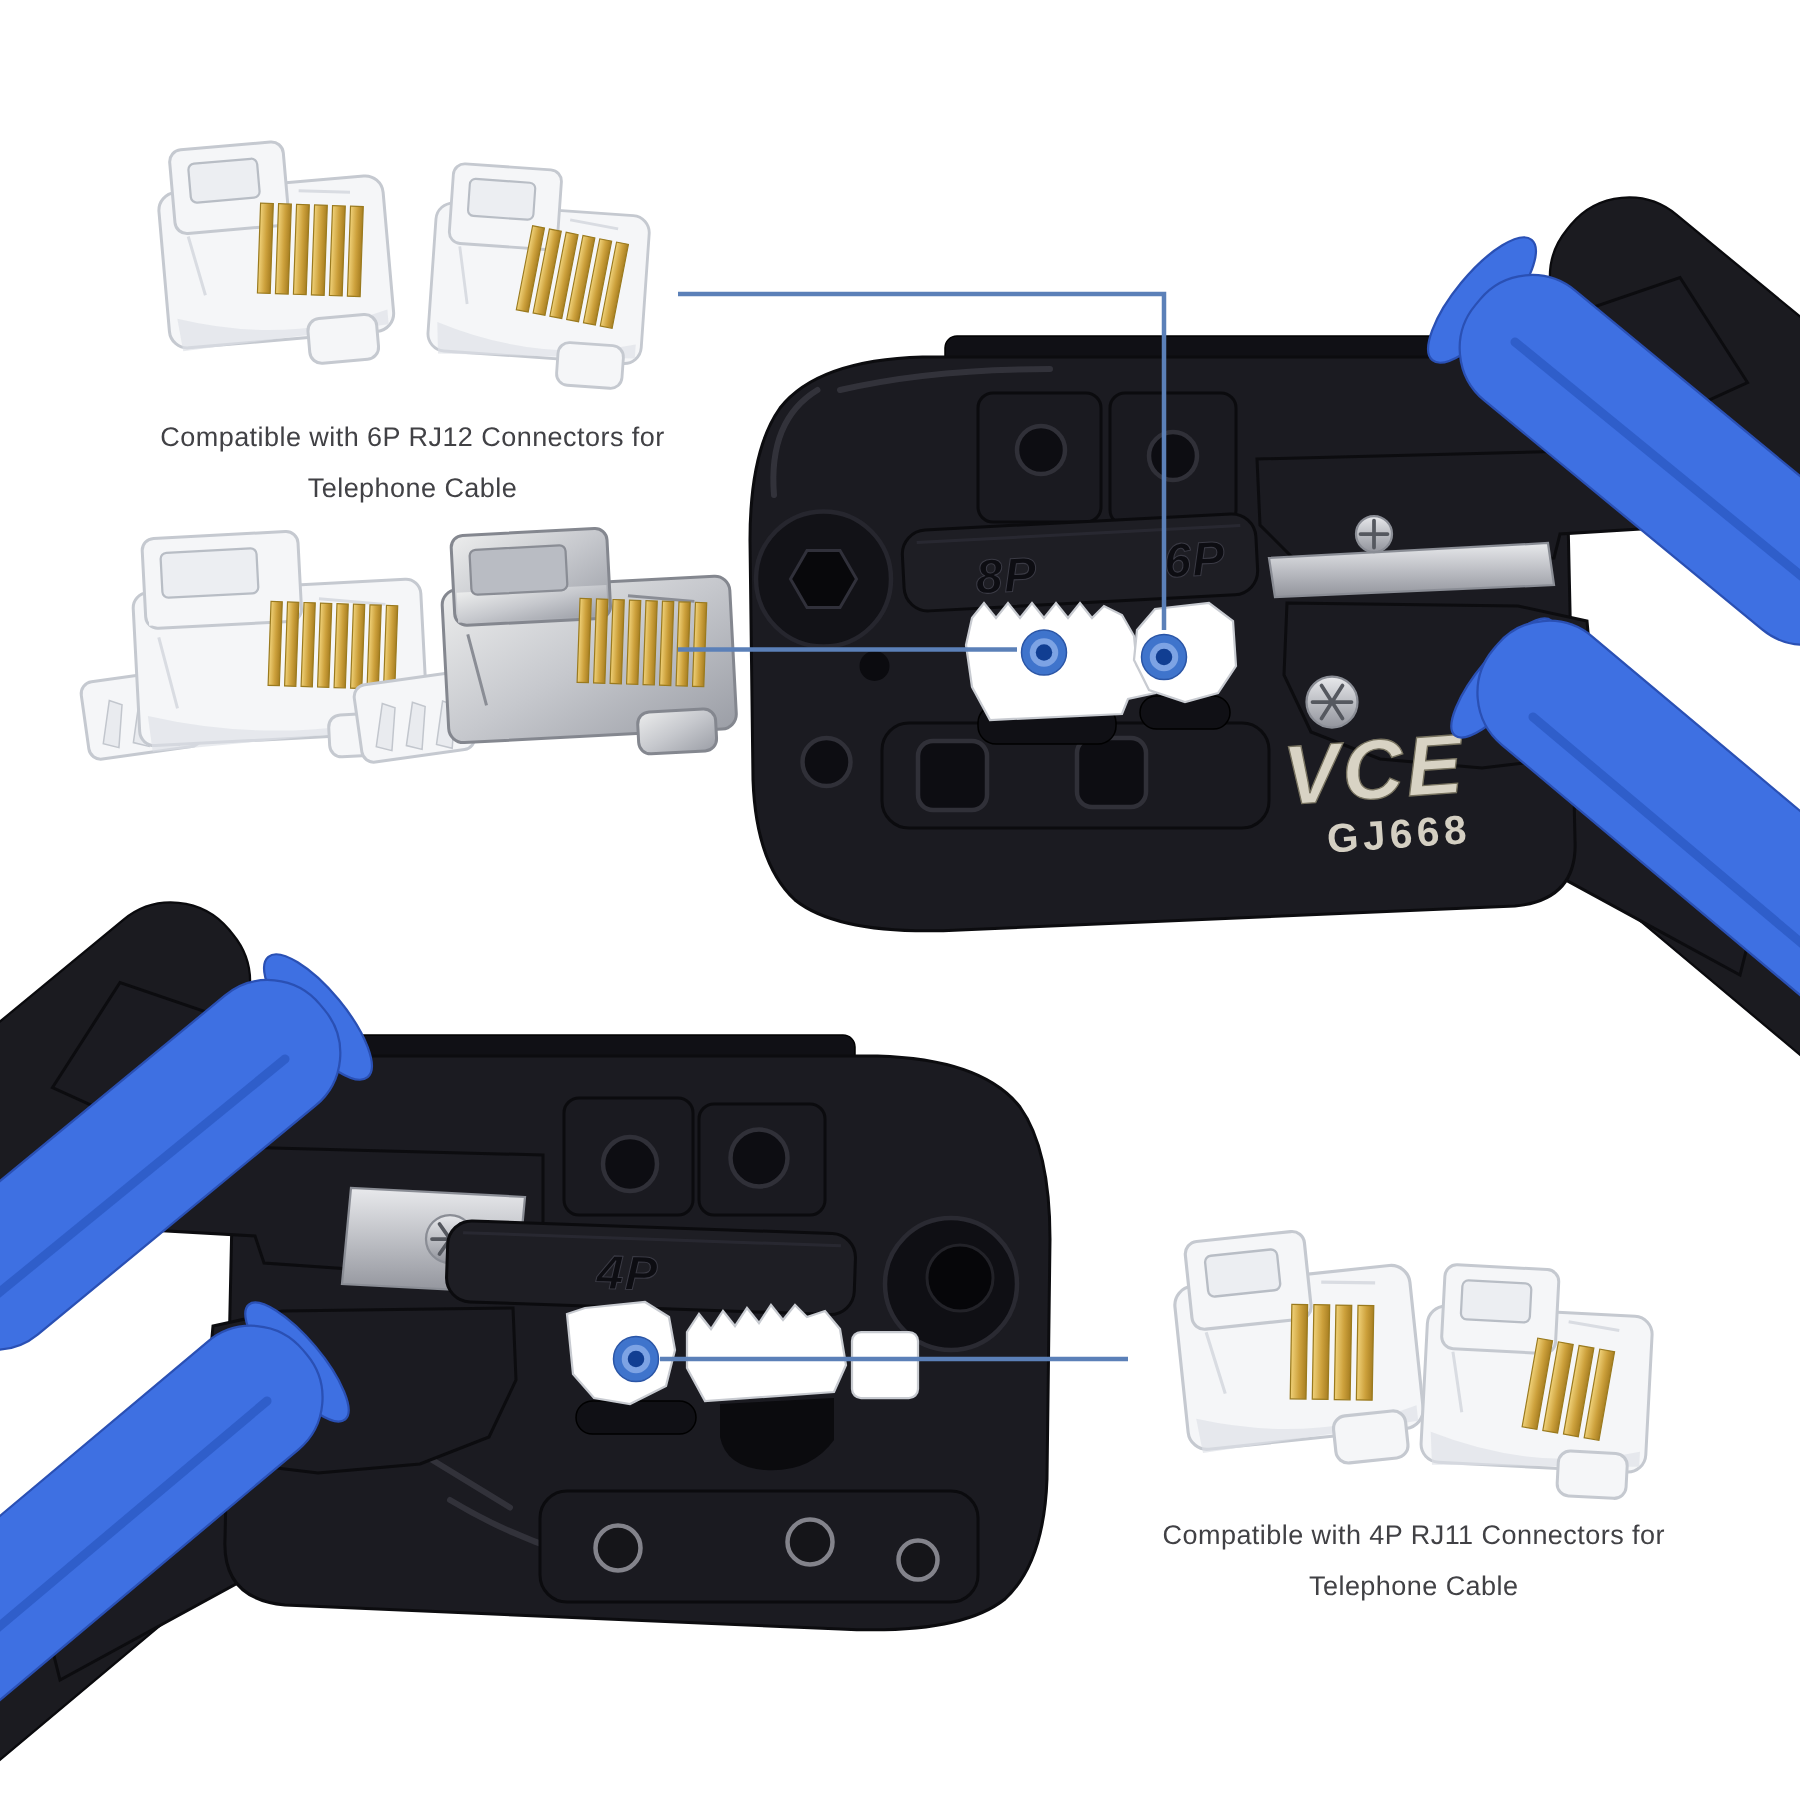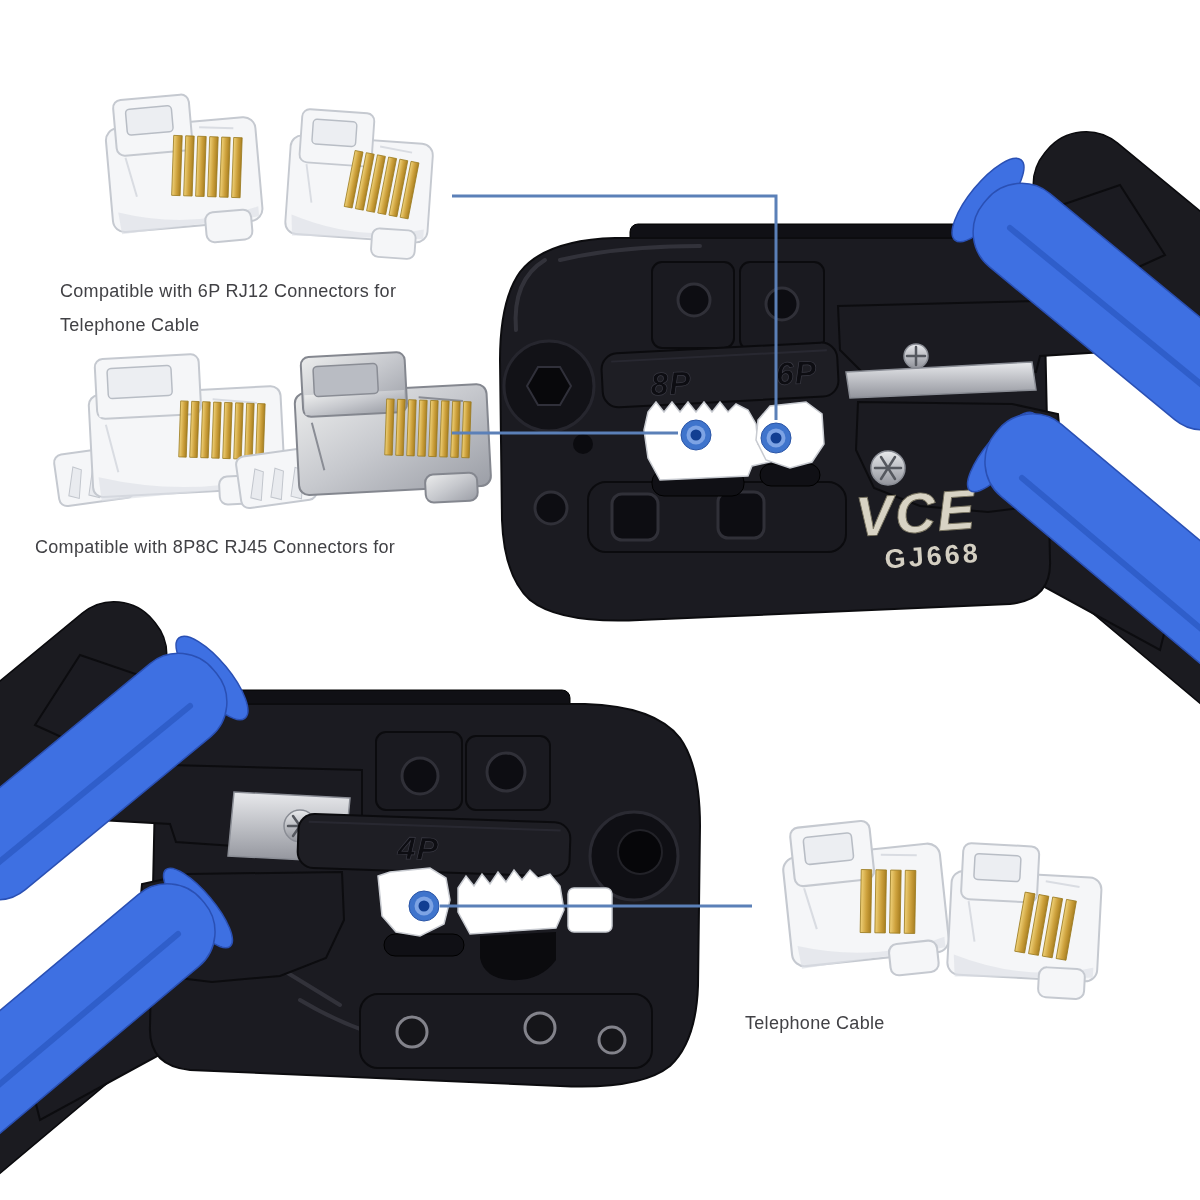--- a/index.html
+++ b/index.html
@@ -1,19 +1,19 @@
 <!DOCTYPE html>
 <html><head>
 <meta charset="utf-8">
 <style>
   html,body{margin:0;padding:0;background:#ffffff;}
   .canvas{position:relative;width:1200px;height:1200px;margin:0 auto;background:#ffffff;overflow:hidden;
           font-family:"Liberation Sans",sans-serif;}
   .scene{position:absolute;left:0;top:0;width:1200px;height:1200px;display:block;}
-  .caption{position:absolute;font-size:18px;line-height:34px;color:#414145;
+  .caption{position:absolute;text-align:center;font-size:18px;line-height:34px;color:#414145;
            letter-spacing:.3px;}
   .caption span{display:block;}
   
   .plugbody{fill:#f5f6f8;stroke:#c5c9d0;stroke-width:2;}
   .seam{fill:#f5f6f8;stroke:none;}
   .plugwin{fill:#eceef2;stroke:#b8bdc5;stroke-width:1.5;}
   .plugline{stroke:#d9dce2;stroke-width:2;fill:none;}
   .plugshade{fill:#dde0e6;opacity:.65;stroke:none;}
   .metalbody{fill:url(#shieldGrad);stroke:#84878f;stroke-width:2;}
   .metalwin{fill:#b9bcc3;stroke:#8a8d95;stroke-width:1.5;}
@@ -306,19 +306,19 @@
     <use href="#marker" x="776" y="438"></use>
     <use href="#marker" x="424" y="906"></use>
   </g>
 </svg>
 
 <div class="caption" style="left:60px;top:274px;width:430px;">
   <span>Compatible with 6P RJ12 Connectors for</span>
   <span>Telephone Cable</span>
 </div>
 <div class="caption" style="left:35px;top:530px;width:440px;">
-  <span>Compatible with 8P8C RJ45 Connectors for</span>
 </div>
 <div class="caption" style="left:745px;top:1006px;width:395px;">
+  <span>Compatible with 4P RJ11 Connectors for</span>
   <span>Telephone Cable</span>
 </div>
 
 </div>
 
 </body></html>

